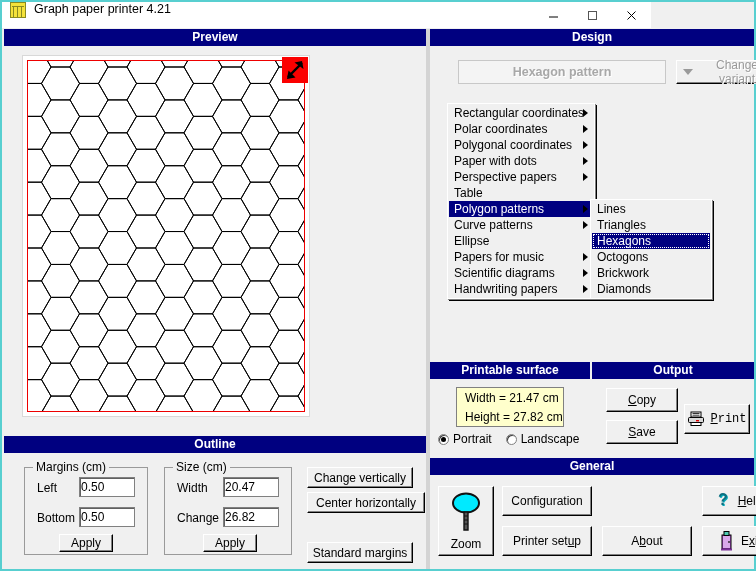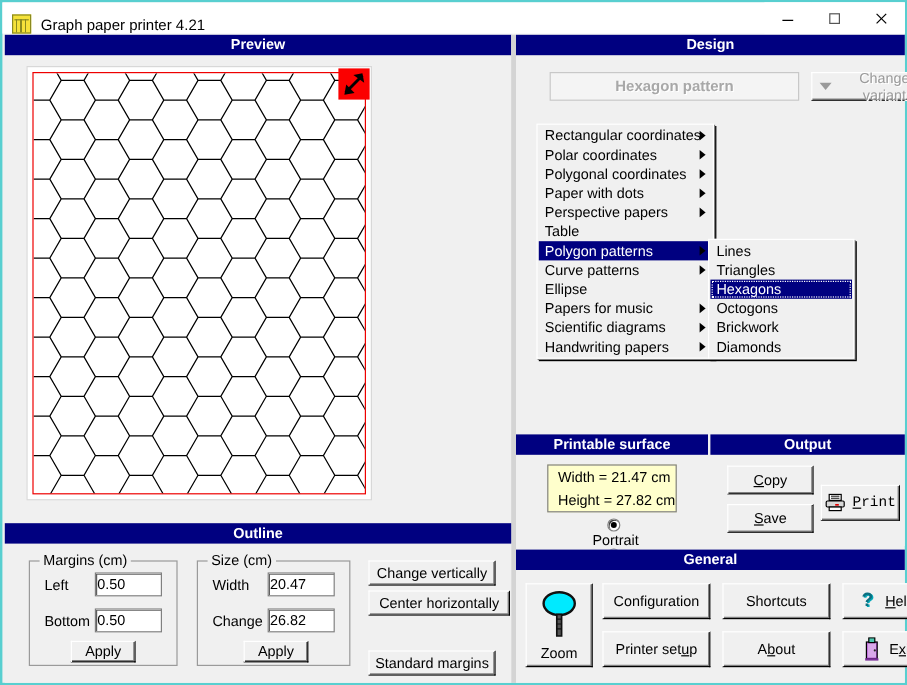--- a/index.html
+++ b/index.html
@@ -12,23 +12,23 @@
     -webkit-font-smoothing:none;
   }
   .app{
     position:relative;width:756px;height:571px;
     box-sizing:border-box;
     border:2px solid #58cfd0;
     background:#f0f0f0;
   }
   
   .titlebar{
-    position:absolute;left:0;top:0;width:752px;height:26px;
+    position:absolute;left:0;top:0;width:649px;height:26px;
     background:#ffffff;
-    display:flex;align-items:flex-end;
+    display:flex;align-items:flex-start;
   }
   .app-icon{
     width:16px;height:16px;margin-left:8px;margin-right:8px;
     background:#f5e23a;border:1px solid #8a8a20;
     box-sizing:border-box;position:relative;flex:0 0 auto;
   }
   .app-icon:before{
     content:"";position:absolute;left:1px;top:3px;right:1px;height:1px;background:#8a8a20;
   }
   .app-icon:after{
@@ -123,21 +123,21 @@
   .menu-item.sel .arr{border-left-color:#000;}
 
   
   #printable-panel{left:428px;top:360px;width:160px;height:93px;}
   #printable-panel .caption{width:160px;}
   .dim-box{
     position:absolute;left:26px;top:25px;width:108px;height:40px;
     background:#ffffcc;border:1px solid #808080;box-sizing:border-box;
     font-size:12px;line-height:19px;padding-left:8px;padding-top:1px;
   }
-  .radio-row{position:absolute;left:8px;top:70px;width:150px;font-size:12px;display:flex;align-items:center;flex-direction:column;}
+  .radio-row{position:absolute;left:8px;top:70px;width:150px;font-size:12px;display:flex;align-items:center;}
   .radio{
     width:11px;height:11px;border-radius:50%;
     border:1px solid #808080;background:#ffffff;
     box-shadow: inset 1px 1px 0 #404040;
     display:inline-block;position:relative;margin-right:4px;box-sizing:border-box;
   }
   .radio.on:after{
     content:"";position:absolute;left:2px;top:2px;width:5px;height:5px;border-radius:50%;background:#000;
   }
 
@@ -320,21 +320,20 @@
         </svg>
       </span>
       <span style="font-size:12px;">Zoom</span>
     </div>
 
     <div class="btn btn-abs" style="left:72px;top:28px;width:90px;height:30px;">Configuration</div>
     <div class="btn btn-abs" style="left:72px;top:68px;width:90px;height:30px;">
       <span>Printer set<span class="u">u</span>p</span>
     </div>
 
-    <div class="btn btn-abs" style="left:172px;top:28px;width:90px;height:30px;">Shortcuts</div>
     <div class="btn btn-abs" style="left:172px;top:68px;width:90px;height:30px;">
       <span>A<span class="u">b</span>out</span>
     </div>
 
     <div class="btn btn-abs" style="left:272px;top:28px;width:76px;height:30px;">
       <span style="margin-right:6px;display:flex;">
         <svg width="14" height="18" viewBox="0 0 14 18">
           <text x="1" y="14" font-family="Liberation Sans, sans-serif" font-size="16" font-weight="bold" fill="#00a8b8">?</text>
           <text x="0" y="13" font-family="Liberation Sans, sans-serif" font-size="16" font-weight="bold" fill="#0b6f80">?</text>
         </svg>

